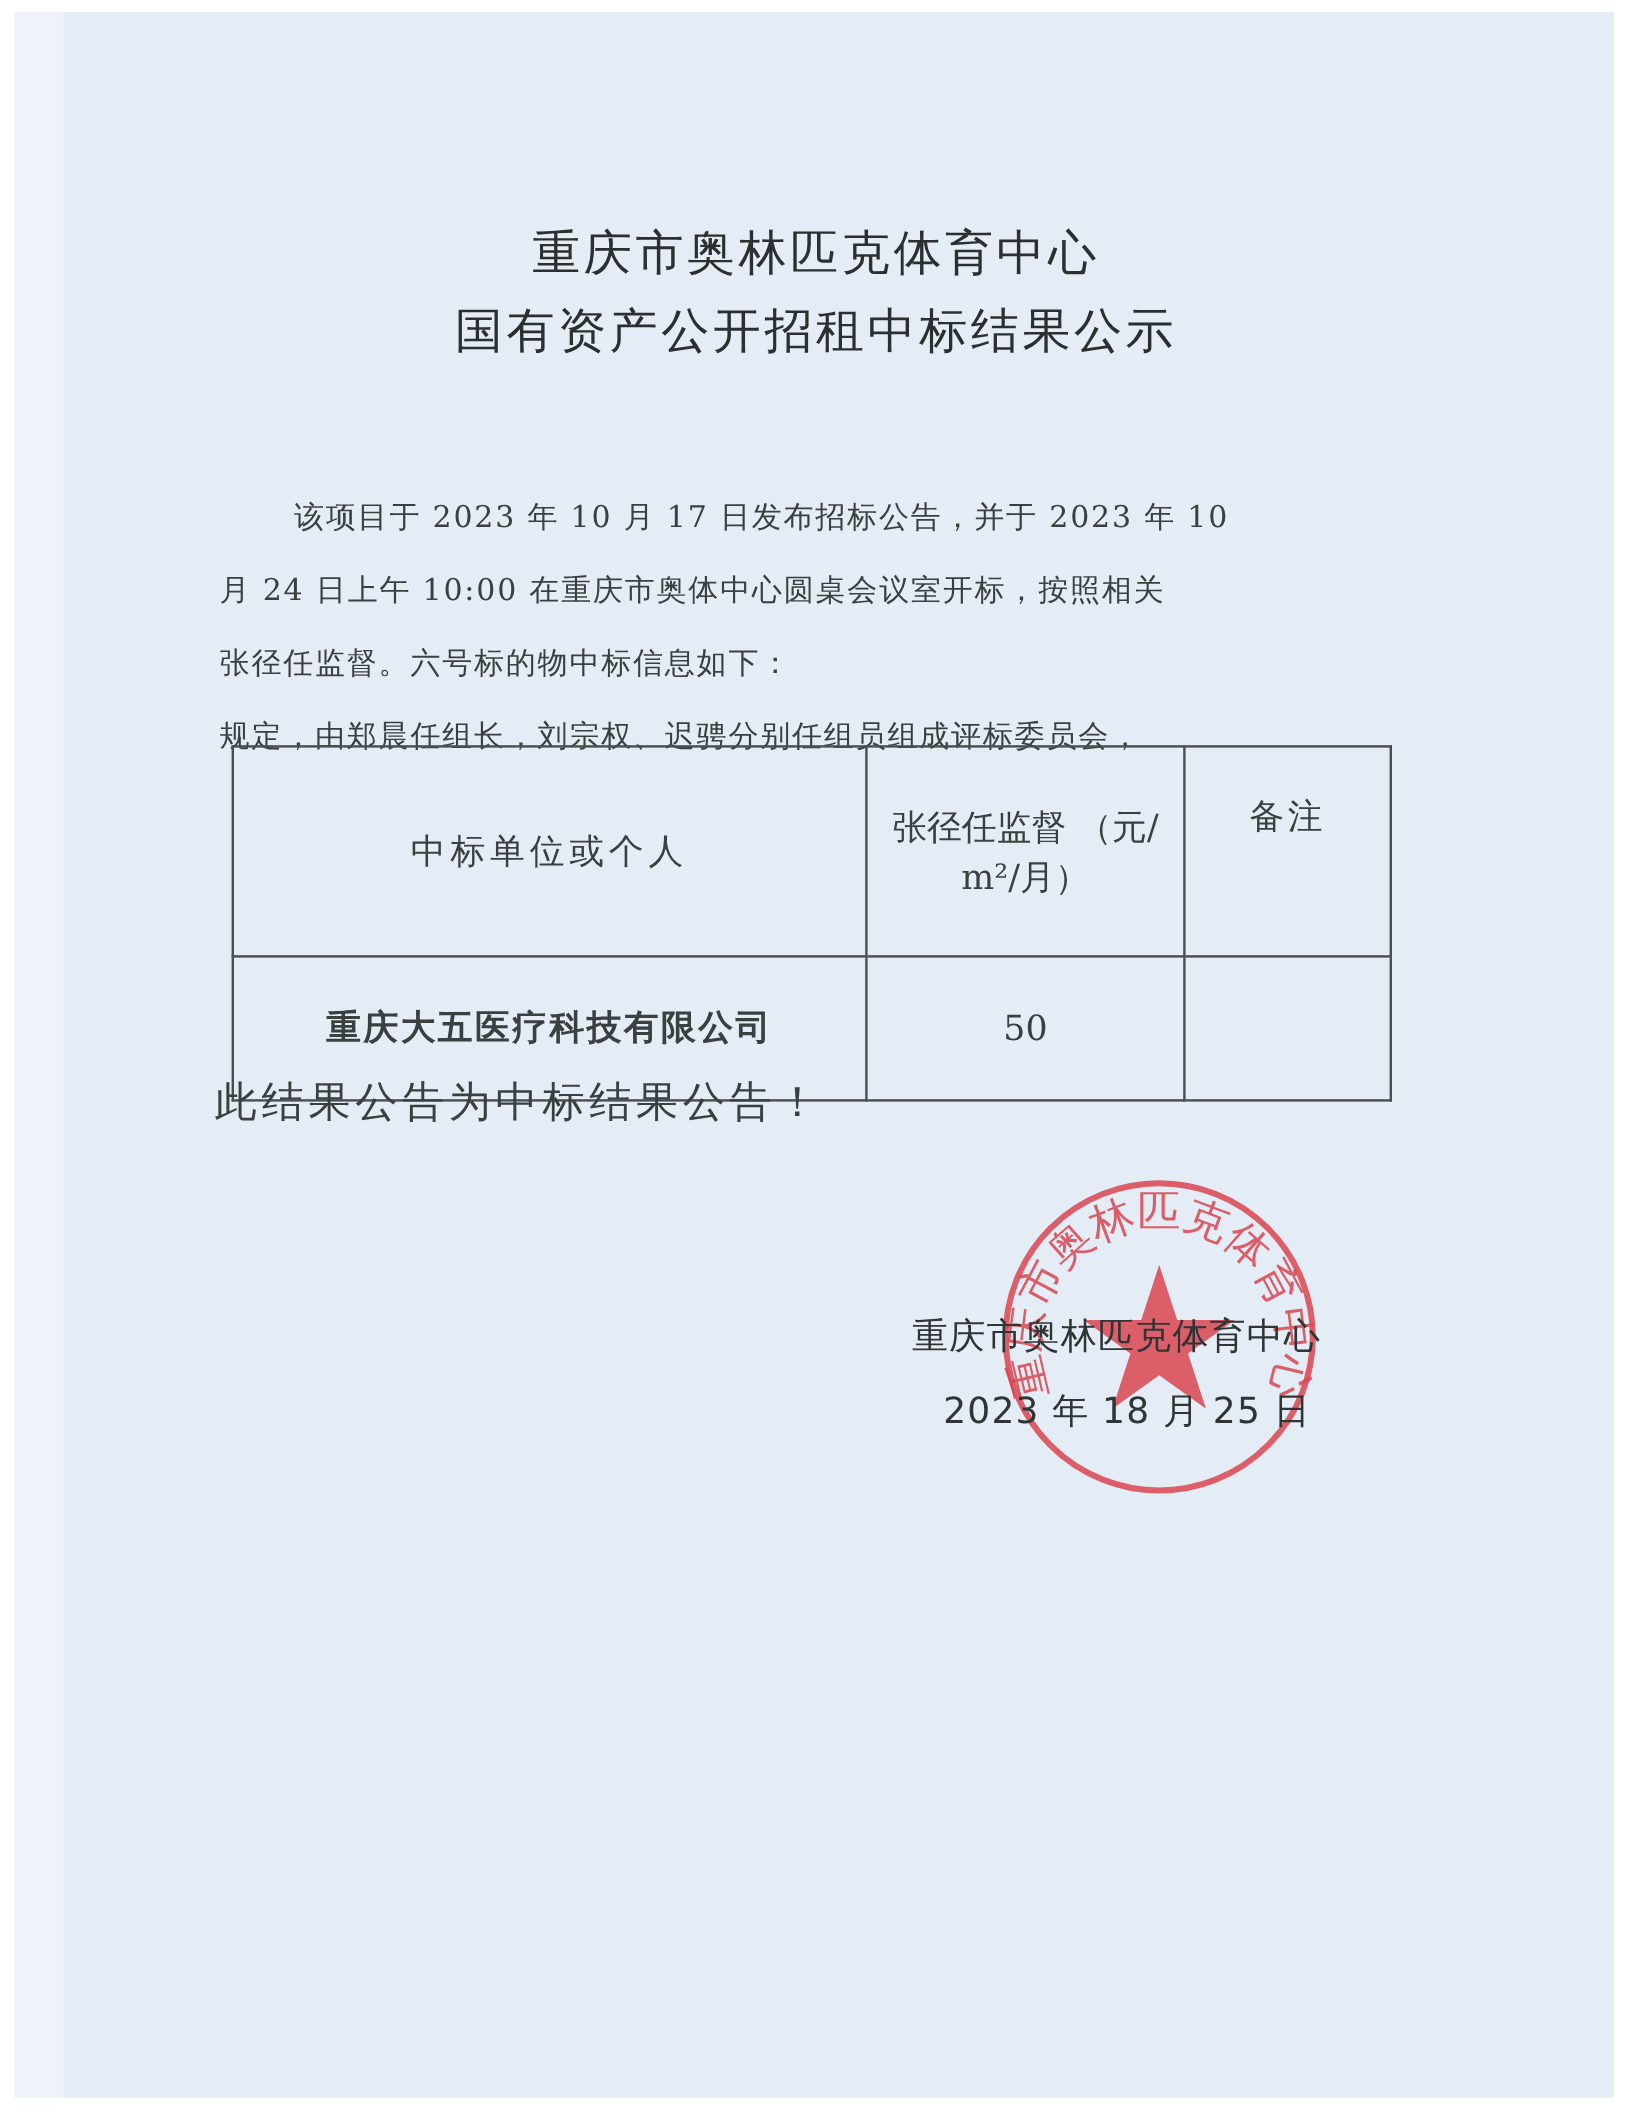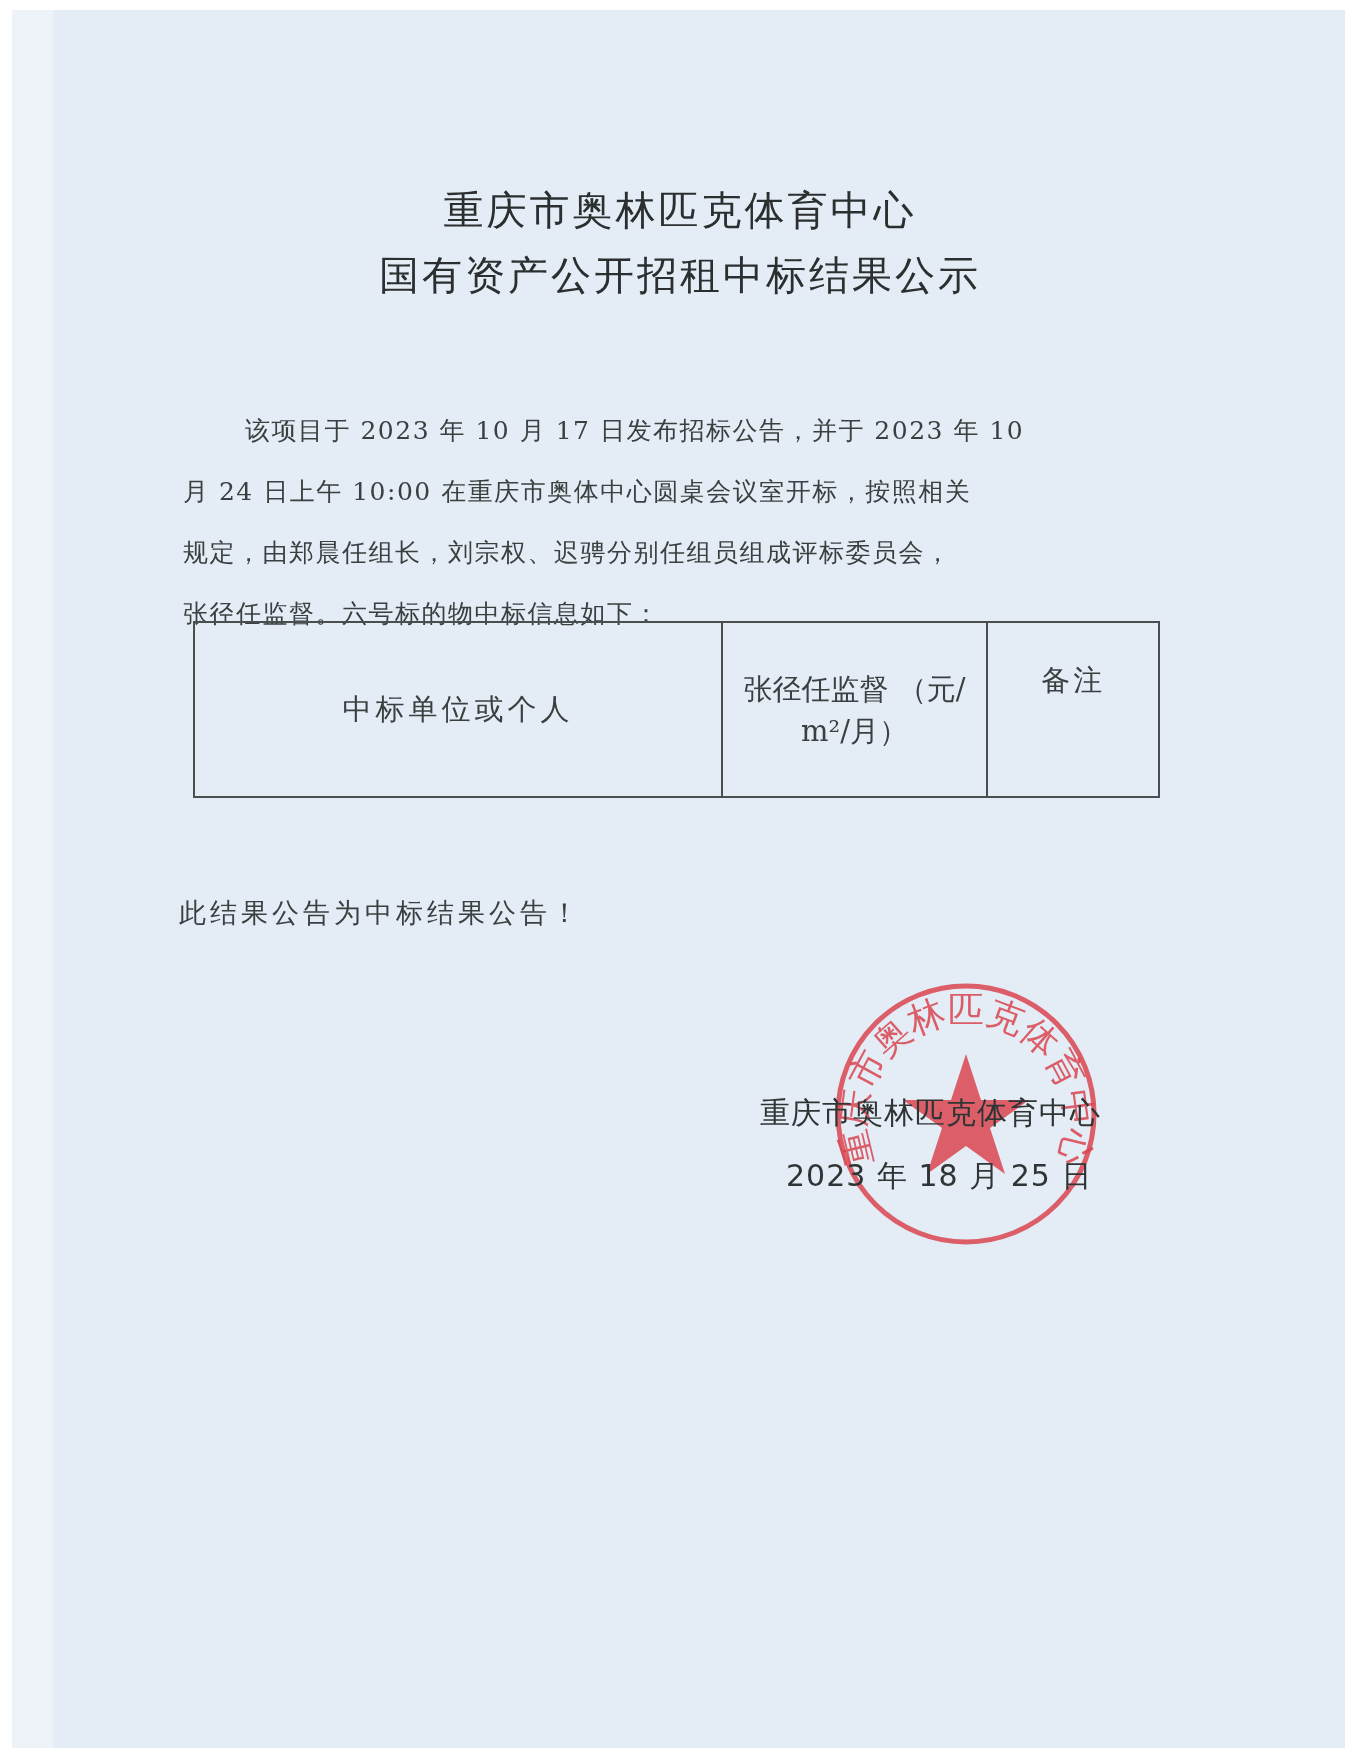--- a/index.html
+++ b/index.html
@@ -33,21 +33,21 @@
   table.result td {
     border: 2px solid #4a4e4e; text-align: center; vertical-align: middle; padding: 0; color: #3a3f3f;
   }
   table.result tr.head td { height: 135px; }
   table.result tr.row td { height: 118px; }
   td.c1 { width: 527px; letter-spacing: 4px; }
   td.c2 { width: 264px; line-height: 42px; }
   td.c3 { width: 170px; vertical-align: top !important; padding-top: 38px !important; letter-spacing: 3px; }
   td.company { font-weight: bold; letter-spacing: 2px; }
   .closing {
-    position: absolute; left: 179px; top: 895px; font-size: 27px; letter-spacing: 4px;
+    position: absolute; left: 179px; top: 895px; font-size: 35px; letter-spacing: 4px;
   }
   .stamp {
     position: absolute; left: 834px; top: 982px; width: 264px; height: 264px;
   }
   .sign {
     position: absolute; font-family: "DejaVu Sans", "Liberation Sans", sans-serif; font-size: 30px; color: #2f3434;
   }
   .sign.org { left: 760px; top: 1093px; letter-spacing: 1px; }
   .sign.date { left: 786px; top: 1156px; letter-spacing: 1px; }
 </style>
@@ -55,33 +55,38 @@
 <body>
 
 <div class="page"></div>
 
 <div class="title l1">重庆市奥林匹克体育中心</div>
 <div class="title l2">国有资产公开招租中标结果公示</div>
 
 <div class="para">
   <span class="line indent">该项目于 2023 年 10 月 17 日发布招标公告，并于 2023 年 10</span>
   <span class="line">月 24 日上午 10:00 在重庆市奥体中心圆桌会议室开标，按照相关</span>
+  <span class="line">张径任监督。六号标的物中标信息如下：</span>
   <span class="line">规定，由郑晨任组长，刘宗权、迟骋分别任组员组成评标委员会，</span>
-  <span class="line">张径任监督。六号标的物中标信息如下：</span>
 </div>
 
 <table class="result">
   <tbody>
       <tr class="head">
     <td class="c1">中标单位或个人</td>
     <td class="c2">
       <div>张径任监督 （元/</div>
       <div>m²/月）</div>
     </td>
     <td class="c3">备注</td>
+  </tr>
+  <tr class="row">
+    <td class="c1 company">重庆大五医疗科技有限公司</td>
+    <td class="c2">50</td>
+    <td></td>
   </tr>
 </tbody>
   </table>
 
 <div class="closing">此结果公告为中标结果公告！</div>
 
 <svg class="stamp" viewBox="0 0 264 264">
   <defs>
     <path id="sealArc" d="M 52 200 A 100 100 0 1 1 212 200"></path>
   </defs>

